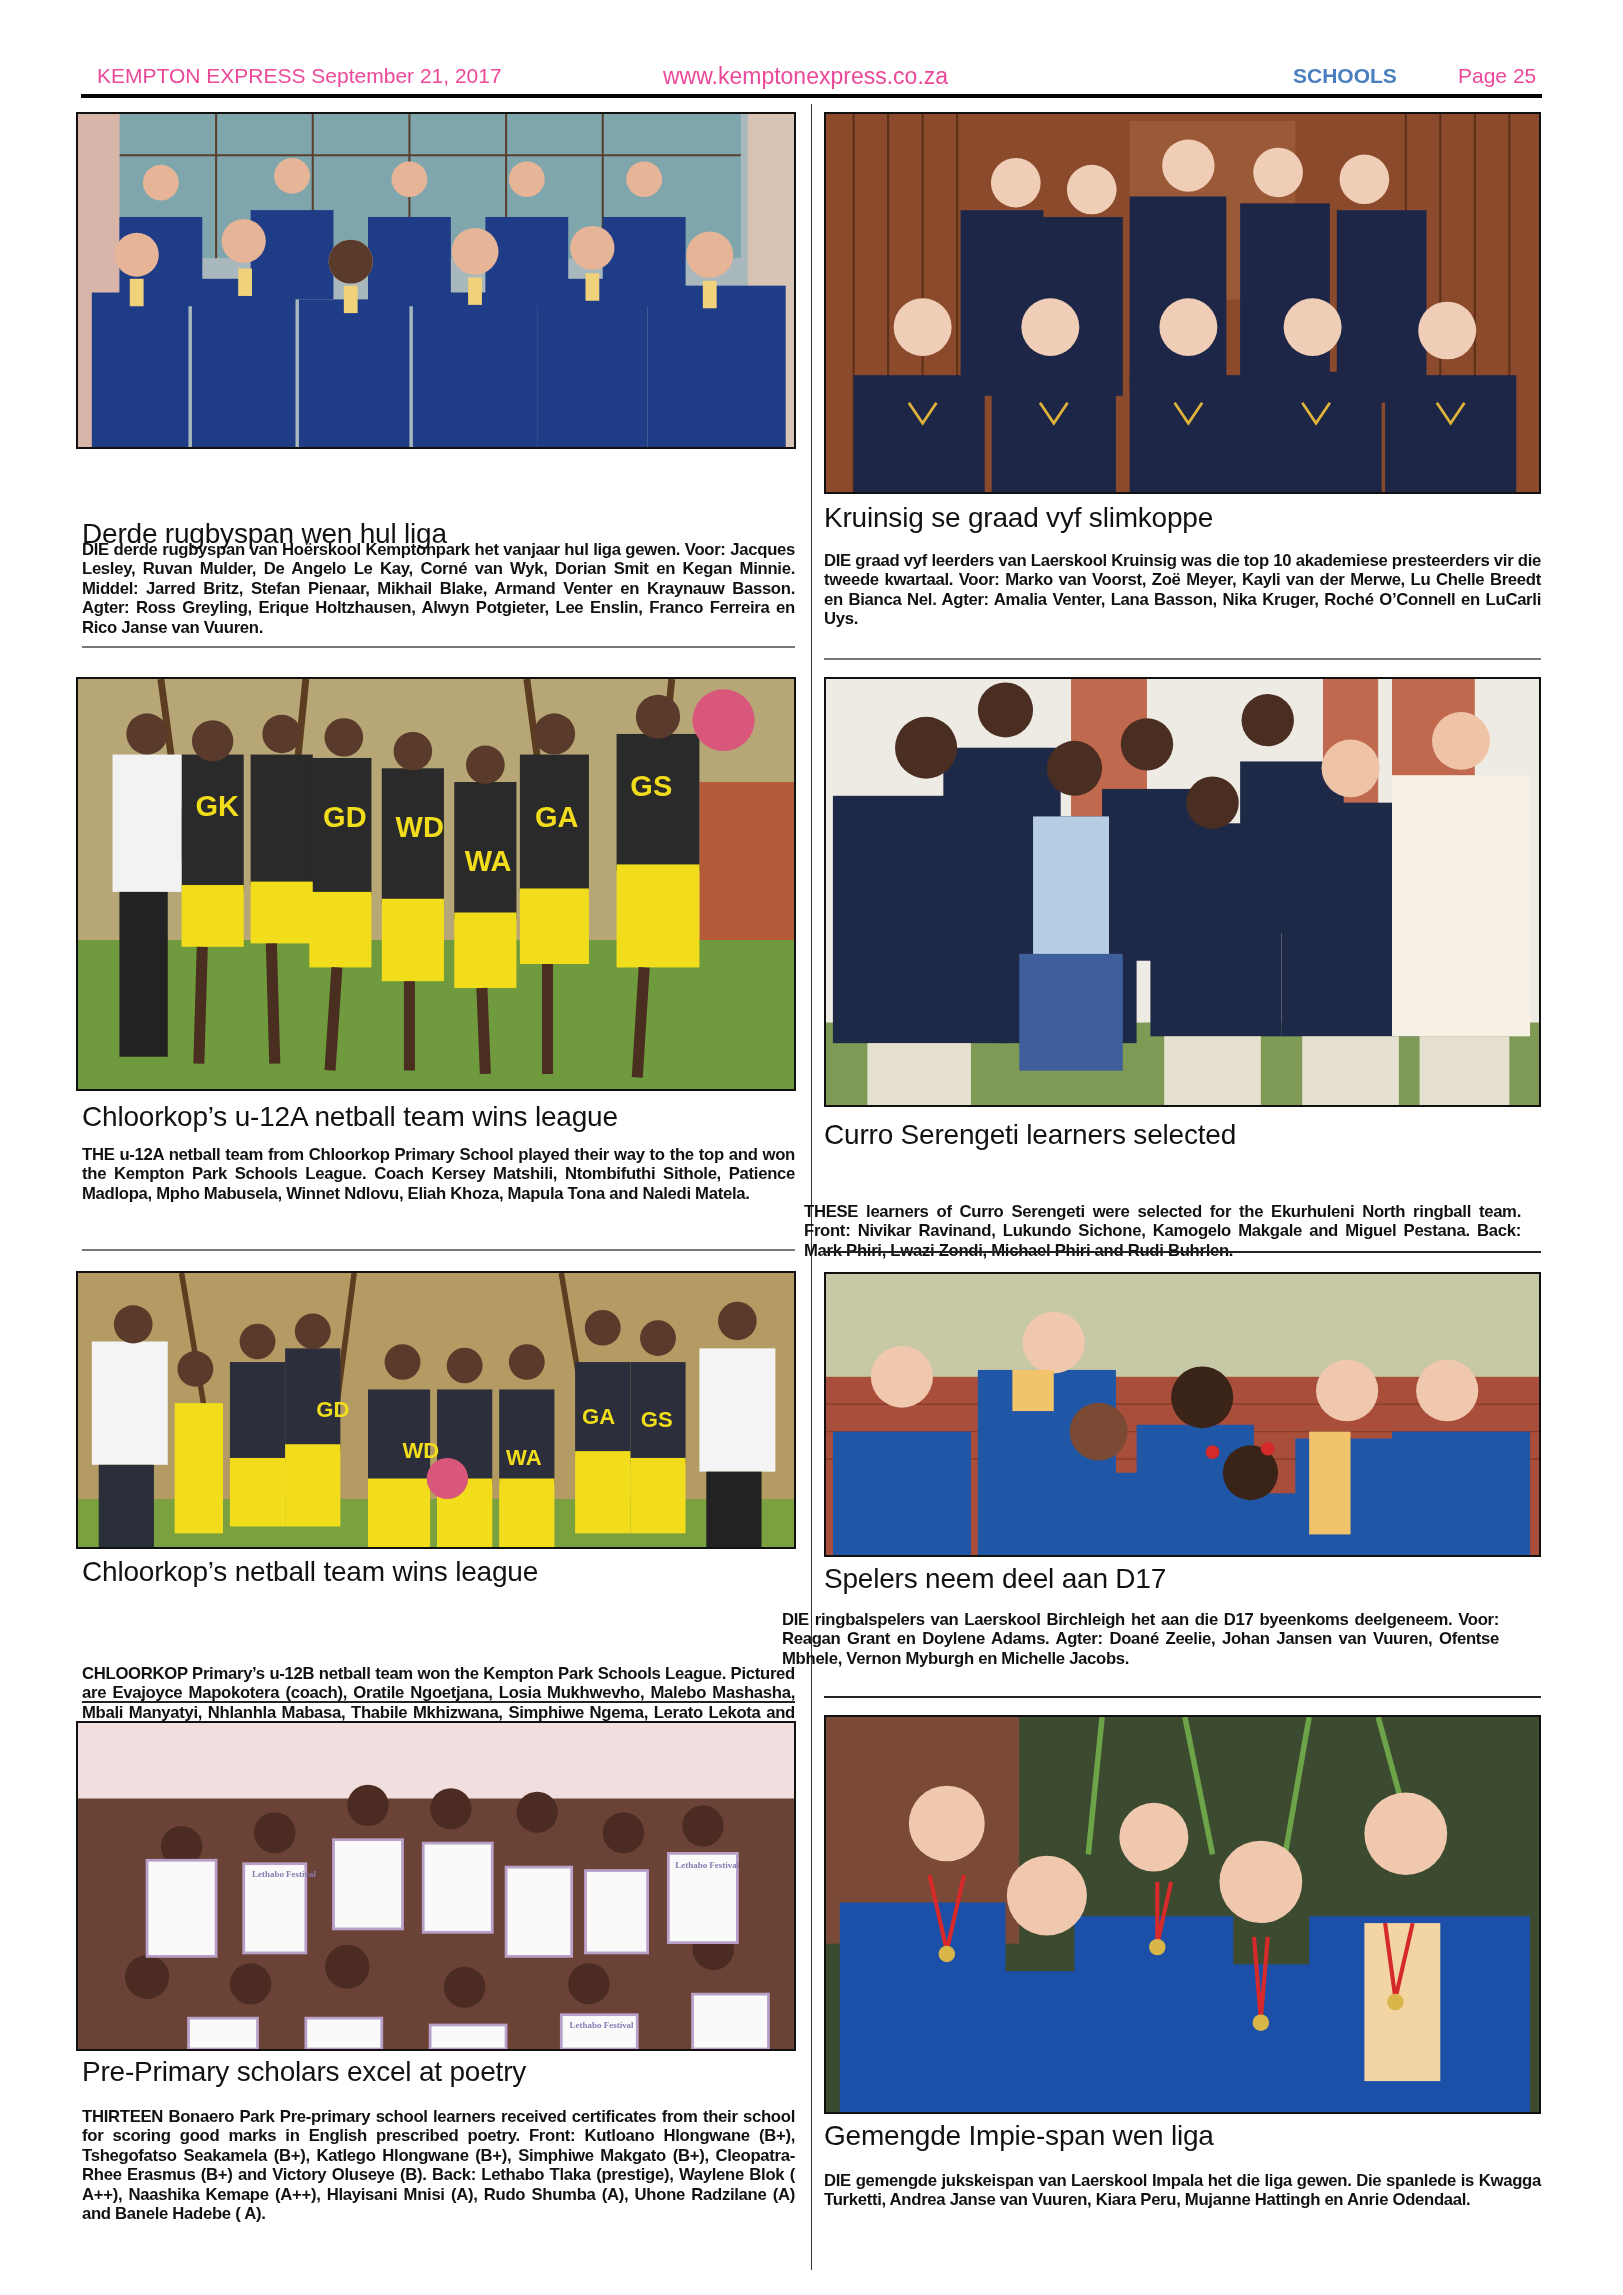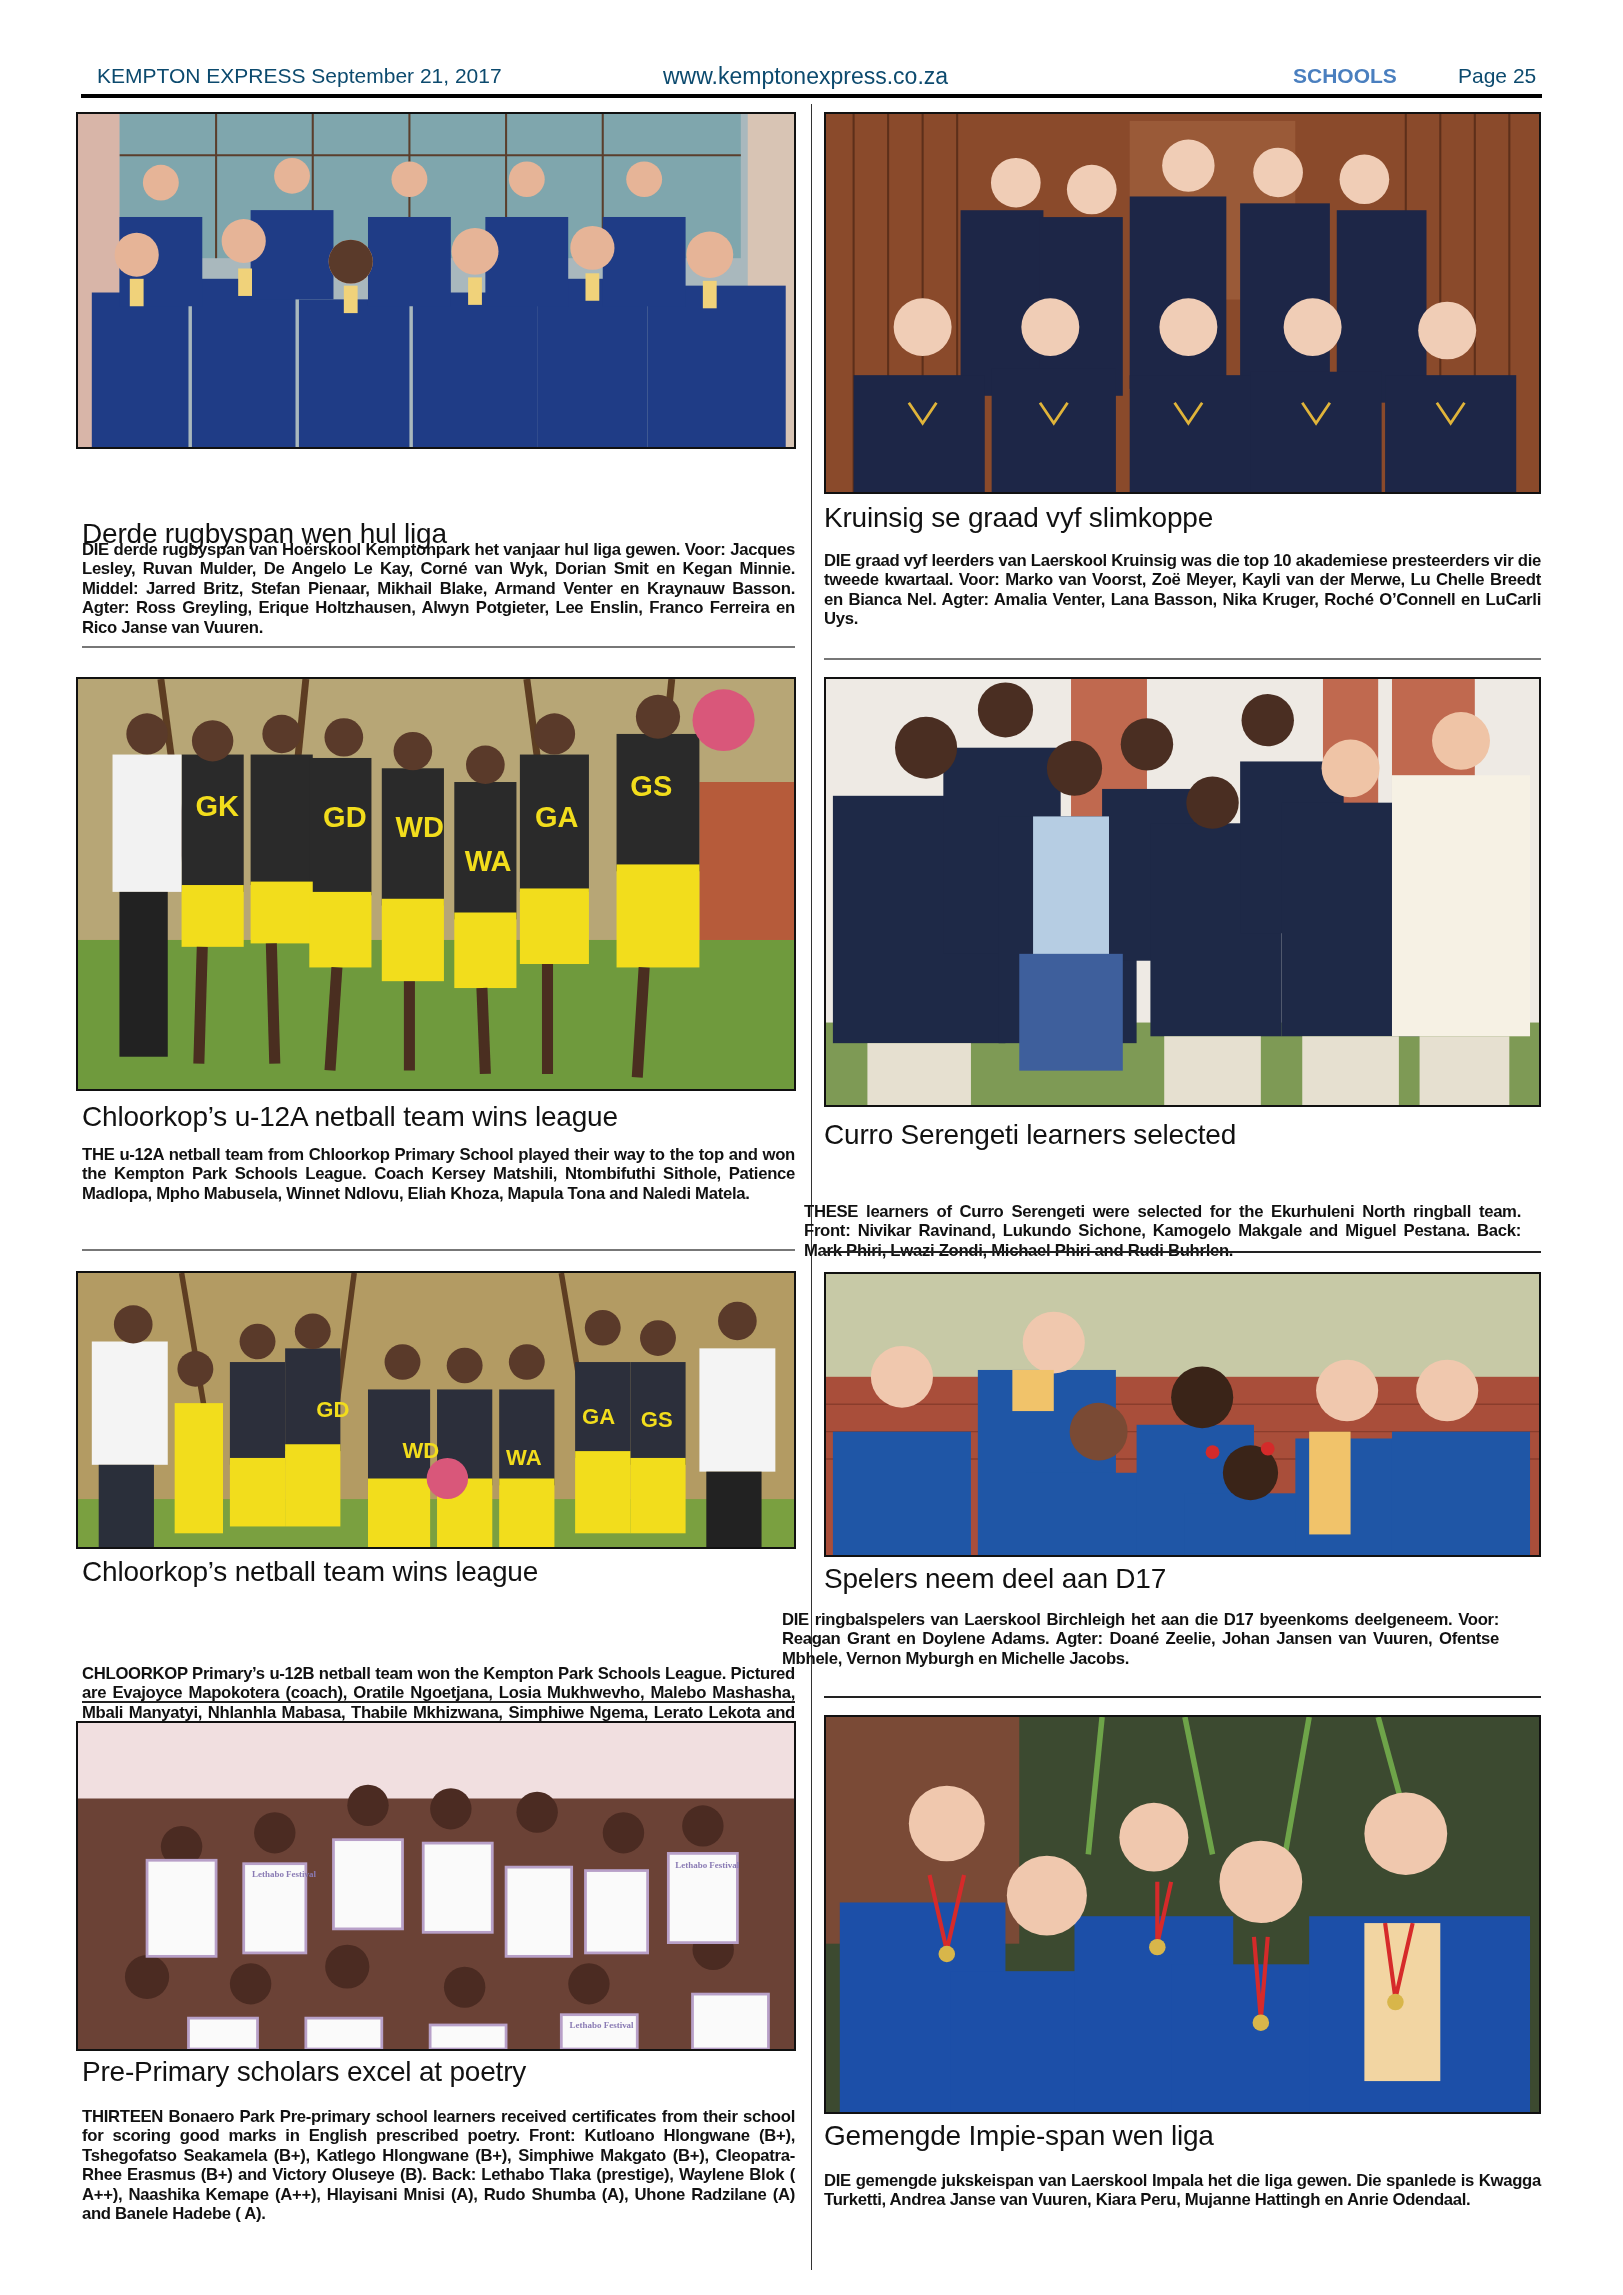--- a/index.html
+++ b/index.html
@@ -1,18 +1,18 @@
 <!DOCTYPE html>
 <html style="font-size:11px"><head>
 <meta charset="utf-8">
 <style>
   html, body { margin:0; padding:0; background:#ffffff; }
   body { width:1624px; height:2295px; position:relative; overflow:hidden;
          font-family:"Liberation Sans", "DejaVu Sans", sans-serif; color:#111; }
-  .hdr { position:absolute; top:61px; height:30.5px; font-size:21px; line-height:30.5px; color:#0c4a6e; white-space:nowrap; }
+  .hdr { position:absolute; top:61px; height:30.5px; font-size:21px; line-height:30.5px; color:#ec4899; white-space:nowrap; }
   .hdr-rule { position:absolute; left:81px; width:1461px; top:94px; height:3.5px; background:#000; }
   .col-div { position:absolute; left:811px; top:104px; width:1.4px; height:2166px; background:#333; }
   .photo { position:absolute; border:2.1px solid #111; box-sizing:border-box; overflow:hidden; }
   .photo svg { width:100%; height:100%; display:block; }
   .headline { position:absolute; font-size:28px; line-height:33px; color:#111; white-space:nowrap; letter-spacing:-0.2px; }
   .caption { position:absolute; font-size:16.7px; line-height:19.4px; font-weight:bold; color:#111; text-align:justify; letter-spacing:-0.3px; }
   .sep { position:absolute; height:2.1px; background:#777; }
   .sep.dark { background:#222; }
 </style>
 </head>

